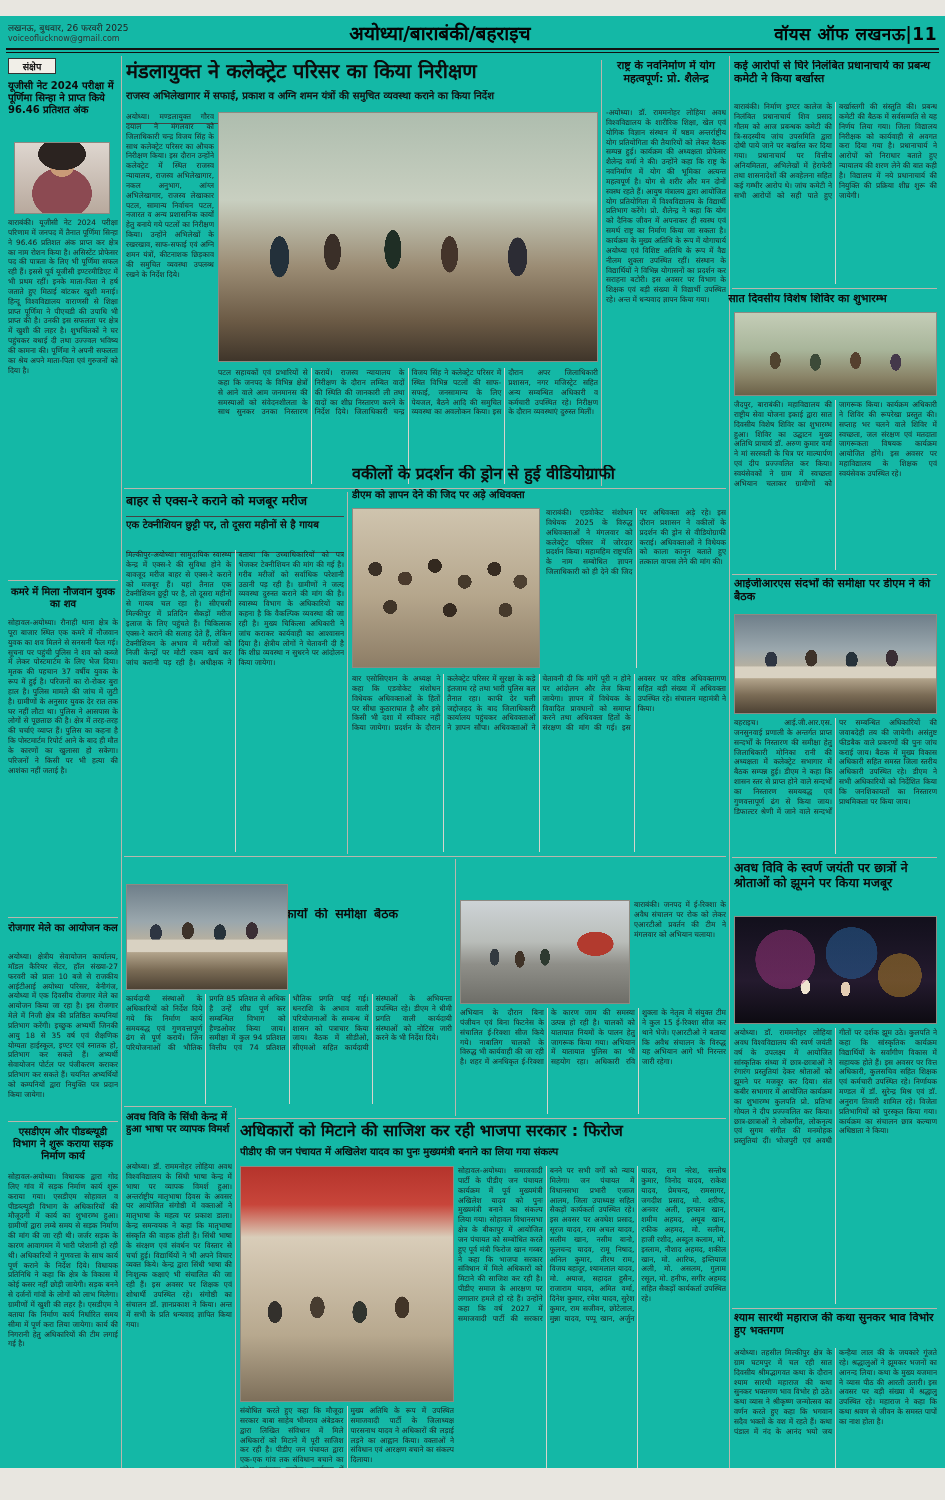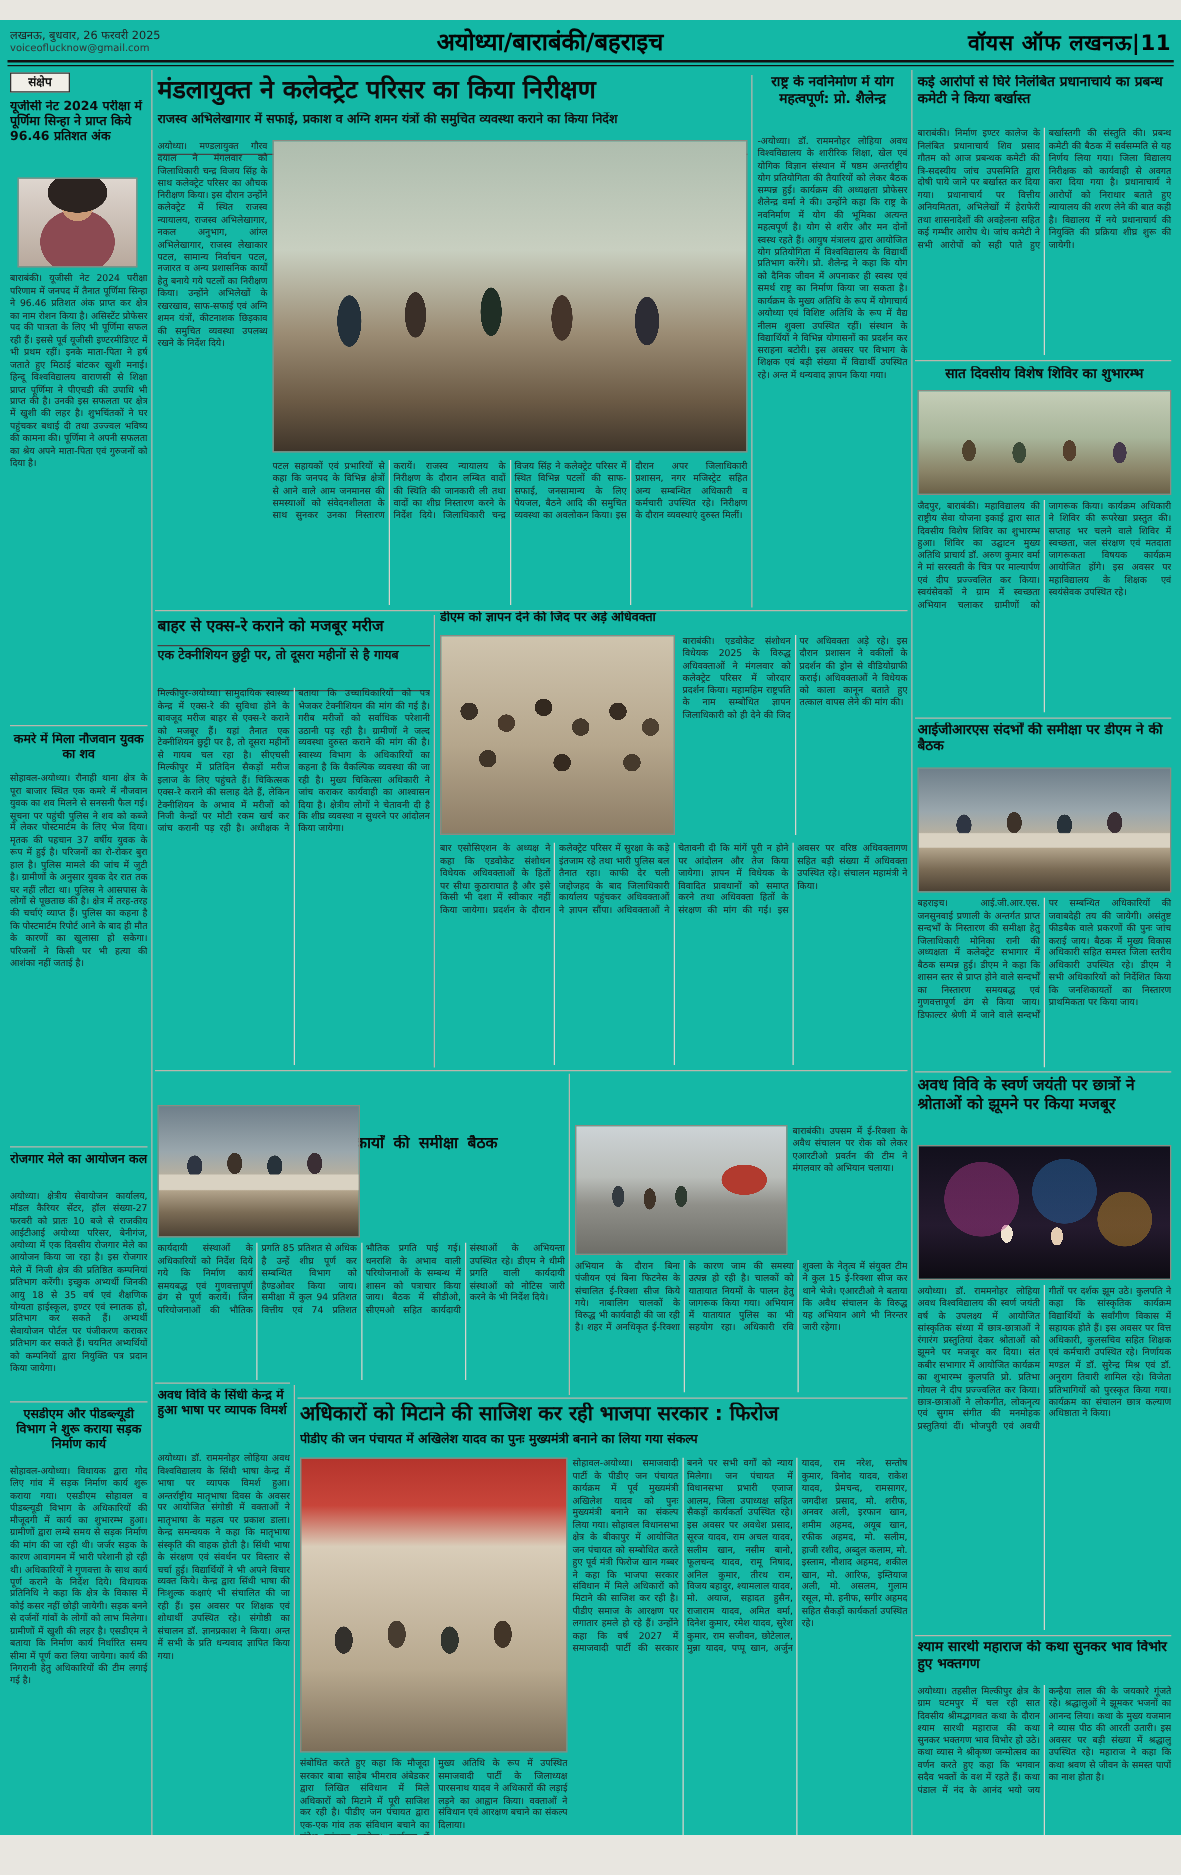--- a/index.html
+++ b/index.html
@@ -130,21 +130,21 @@
   <div class="vline" style="left:601px;top:44px;height:426px;"></div>
   <div class="abs hl hl-sm center" style="left:606px;top:44px;width:120px;">राष्ट्र के नवनिर्माण में योग महत्वपूर्ण: प्रो. शैलेन्द्र</div>
   <div class="abs body-text" style="left:606px;top:92px;width:120px;height:378px;">-अयोध्या। डॉ. राममनोहर लोहिया अवध विश्वविद्यालय के शारीरिक शिक्षा, खेल एवं योगिक विज्ञान संस्थान में षष्ठम अन्तर्राष्ट्रीय योग प्रतियोगिता की तैयारियों को लेकर बैठक सम्पन्न हुई। कार्यक्रम की अध्यक्षता प्रोफेसर शैलेन्द्र वर्मा ने की। उन्होंने कहा कि राष्ट्र के नवनिर्माण में योग की भूमिका अत्यन्त महत्वपूर्ण है। योग से शरीर और मन दोनों स्वस्थ रहते हैं। आयुष मंत्रालय द्वारा आयोजित योग प्रतियोगिता में विश्वविद्यालय के विद्यार्थी प्रतिभाग करेंगे। प्रो. शैलेन्द्र ने कहा कि योग को दैनिक जीवन में अपनाकर ही स्वस्थ एवं समर्थ राष्ट्र का निर्माण किया जा सकता है। कार्यक्रम के मुख्य अतिथि के रूप में योगाचार्य अयोध्या एवं विशिष्ट अतिथि के रूप में वैद्य नीलम शुक्ला उपस्थित रहीं। संस्थान के विद्यार्थियों ने विभिन्न योगासनों का प्रदर्शन कर सराहना बटोरी। इस अवसर पर विभाग के शिक्षक एवं बड़ी संख्या में विद्यार्थी उपस्थित रहे। अन्त में धन्यवाद ज्ञापन किया गया।</div>
 
   <div class="vline" style="left:729px;top:40px;height:1456px;"></div>
 
   <div class="abs hl hl-sm" style="left:734px;top:44px;width:203px;">कई आरोपों से घिरे निलंबित प्रधानाचार्य का प्रबन्ध कमेटी ने किया बर्खास्त</div>
   <div class="abs body-text cols-2" style="left:734px;top:86px;width:203px;height:182px;">बाराबंकी। निर्माण इण्टर कालेज के निलंबित प्रधानाचार्य शिव प्रसाद गौतम को आज प्रबन्धक कमेटी की त्रि-सदस्यीय जांच उपसमिति द्वारा दोषी पाये जाने पर बर्खास्त कर दिया गया। प्रधानाचार्य पर वित्तीय अनियमितता, अभिलेखों में हेराफेरी तथा शासनादेशों की अवहेलना सहित कई गम्भीर आरोप थे। जांच कमेटी ने सभी आरोपों को सही पाते हुए बर्खास्तगी की संस्तुति की। प्रबन्ध कमेटी की बैठक में सर्वसम्मति से यह निर्णय लिया गया। जिला विद्यालय निरीक्षक को कार्यवाही से अवगत करा दिया गया है। प्रधानाचार्य ने आरोपों को निराधार बताते हुए न्यायालय की शरण लेने की बात कही है। विद्यालय में नये प्रधानाचार्य की नियुक्ति की प्रक्रिया शीघ्र शुरू की जायेगी।</div>
 
   <div class="hline" style="left:732px;top:272px;width:205px;"></div>
-  <div class="abs hl hl-sm center" style="left:734px;top:277px;width:203px;">सात दिवसीय विशेष शिविर का शुभारम्भ</div>
+  <div class="abs hl hl-sm center" style="left:706px;top:277px;width:203px;">सात दिवसीय विशेष शिविर का शुभारम्भ</div>
   <div class="photo ph-camp" style="left:734px;top:296px;width:203px;height:84px;"></div>
   <div class="abs body-text cols-2" style="left:734px;top:384px;width:203px;height:170px;">जैदपुर, बाराबंकी। महाविद्यालय की राष्ट्रीय सेवा योजना इकाई द्वारा सात दिवसीय विशेष शिविर का शुभारम्भ हुआ। शिविर का उद्घाटन मुख्य अतिथि प्राचार्य डॉ. अरुण कुमार वर्मा ने मां सरस्वती के चित्र पर माल्यार्पण एवं दीप प्रज्ज्वलित कर किया। स्वयंसेवकों ने ग्राम में स्वच्छता अभियान चलाकर ग्रामीणों को जागरूक किया। कार्यक्रम अधिकारी ने शिविर की रूपरेखा प्रस्तुत की। सप्ताह भर चलने वाले शिविर में स्वच्छता, जल संरक्षण एवं मतदाता जागरूकता विषयक कार्यक्रम आयोजित होंगे। इस अवसर पर महाविद्यालय के शिक्षक एवं स्वयंसेवक उपस्थित रहे।</div>
 
   <div class="hline" style="left:732px;top:558px;width:205px;"></div>
   <div class="abs hl hl-sm" style="left:734px;top:562px;width:203px;">आईजीआरएस संदर्भों की समीक्षा पर डीएम ने की बैठक</div>
   <div class="photo ph-meeting" style="left:734px;top:598px;width:203px;height:100px;"></div>
   <div class="abs body-text cols-2" style="left:734px;top:702px;width:203px;height:136px;">बहराइच। आई.जी.आर.एस. जनसुनवाई प्रणाली के अन्तर्गत प्राप्त सन्दर्भों के निस्तारण की समीक्षा हेतु जिलाधिकारी मोनिका रानी की अध्यक्षता में कलेक्ट्रेट सभागार में बैठक सम्पन्न हुई। डीएम ने कहा कि शासन स्तर से प्राप्त होने वाले सन्दर्भों का निस्तारण समयबद्ध एवं गुणवत्तापूर्ण ढंग से किया जाय। डिफाल्टर श्रेणी में जाने वाले सन्दर्भों पर सम्बन्धित अधिकारियों की जवाबदेही तय की जायेगी। असंतुष्ट फीडबैक वाले प्रकरणों की पुनः जांच कराई जाय। बैठक में मुख्य विकास अधिकारी सहित समस्त जिला स्तरीय अधिकारी उपस्थित रहे। डीएम ने सभी अधिकारियों को निर्देशित किया कि जनशिकायतों का निस्तारण प्राथमिकता पर किया जाय।</div>
 
   <div class="hline" style="left:732px;top:841px;width:205px;"></div>
   <div class="abs hl hl-md" style="left:734px;top:845px;width:203px;">अवध विवि के स्वर्ण जयंती पर छात्रों ने श्रोताओं को झूमने पर किया मजबूर</div>
@@ -153,33 +153,34 @@
 
   <div class="hline" style="left:732px;top:1292px;width:205px;"></div>
   <div class="abs hl hl-sm" style="left:734px;top:1296px;width:203px;">श्याम सारथी महाराज की कथा सुनकर भाव विभोर हुए भक्तगण</div>
   <div class="abs body-text cols-2" style="left:734px;top:1332px;width:203px;height:162px;">अयोध्या। तहसील मिल्कीपुर क्षेत्र के ग्राम घटमपुर में चल रही सात दिवसीय श्रीमद्भागवत कथा के दौरान श्याम सारथी महाराज की कथा सुनकर भक्तगण भाव विभोर हो उठे। कथा व्यास ने श्रीकृष्ण जन्मोत्सव का वर्णन करते हुए कहा कि भगवान सदैव भक्तों के वश में रहते हैं। कथा पंडाल में नंद के आनंद भयो जय कन्हैया लाल की के जयकारे गूंजते रहे। श्रद्धालुओं ने झूमकर भजनों का आनन्द लिया। कथा के मुख्य यजमान ने व्यास पीठ की आरती उतारी। इस अवसर पर बड़ी संख्या में श्रद्धालु उपस्थित रहे। महाराज ने कहा कि कथा श्रवण से जीवन के समस्त पापों का नाश होता है।</div>
 
   <div class="abs hl hl-md" style="left:126px;top:478px;width:218px;">बाहर से एक्स-रे कराने को मजबूर मरीज</div>
   <div class="abs subhead subhead-rules" style="left:126px;top:500px;width:218px;">एक टेक्नीशियन छुट्टी पर, तो दूसरा महीनों से है गायब</div>
   <div class="abs body-text cols-2" style="left:126px;top:534px;width:218px;height:302px;">मिल्कीपुर-अयोध्या। सामुदायिक स्वास्थ्य केन्द्र में एक्स-रे की सुविधा होने के बावजूद मरीज बाहर से एक्स-रे कराने को मजबूर हैं। यहां तैनात एक टेक्नीशियन छुट्टी पर है, तो दूसरा महीनों से गायब चल रहा है। सीएचसी मिल्कीपुर में प्रतिदिन सैकड़ों मरीज इलाज के लिए पहुंचते हैं। चिकित्सक एक्स-रे कराने की सलाह देते हैं, लेकिन टेक्नीशियन के अभाव में मरीजों को निजी केन्द्रों पर मोटी रकम खर्च कर जांच करानी पड़ रही है। अधीक्षक ने बताया कि उच्चाधिकारियों को पत्र भेजकर टेक्नीशियन की मांग की गई है। गरीब मरीजों को सर्वाधिक परेशानी उठानी पड़ रही है। ग्रामीणों ने जल्द व्यवस्था दुरुस्त कराने की मांग की है। स्वास्थ्य विभाग के अधिकारियों का कहना है कि वैकल्पिक व्यवस्था की जा रही है। मुख्य चिकित्सा अधिकारी ने जांच कराकर कार्यवाही का आश्वासन दिया है। क्षेत्रीय लोगों ने चेतावनी दी है कि शीघ्र व्यवस्था न सुधरने पर आंदोलन किया जायेगा।</div>
   <div class="vline" style="left:347px;top:476px;height:362px;"></div>
 
+  <div class="abs hl hl-lg" style="left:352px;top:449px;width:374px;">वकीलों के प्रदर्शन की ड्रोन से हुई वीडियोग्राफी</div>
   <div class="abs hl hl-xs" style="left:352px;top:473px;width:374px;">डीएम को ज्ञापन देने की जिद पर अड़े अधिवक्ता</div>
   <div class="photo ph-crowd" style="left:352px;top:492px;width:188px;height:160px;"></div>
   <div class="abs body-text cols-2" style="left:546px;top:492px;width:180px;height:160px;">बाराबंकी। एडवोकेट संशोधन विधेयक 2025 के विरुद्ध अधिवक्ताओं ने मंगलवार को कलेक्ट्रेट परिसर में जोरदार प्रदर्शन किया। महामहिम राष्ट्रपति के नाम सम्बोधित ज्ञापन जिलाधिकारी को ही देने की जिद पर अधिवक्ता अड़े रहे। इस दौरान प्रशासन ने वकीलों के प्रदर्शन की ड्रोन से वीडियोग्राफी कराई। अधिवक्ताओं ने विधेयक को काला कानून बताते हुए तत्काल वापस लेने की मांग की।</div>
   <div class="abs body-text cols-4" style="left:352px;top:658px;width:374px;height:178px;">बार एसोसिएशन के अध्यक्ष ने कहा कि एडवोकेट संशोधन विधेयक अधिवक्ताओं के हितों पर सीधा कुठाराघात है और इसे किसी भी दशा में स्वीकार नहीं किया जायेगा। प्रदर्शन के दौरान कलेक्ट्रेट परिसर में सुरक्षा के कड़े इंतजाम रहे तथा भारी पुलिस बल तैनात रहा। काफी देर चली जद्दोजहद के बाद जिलाधिकारी कार्यालय पहुंचकर अधिवक्ताओं ने ज्ञापन सौंपा। अधिवक्ताओं ने चेतावनी दी कि मांगें पूरी न होने पर आंदोलन और तेज किया जायेगा। ज्ञापन में विधेयक के विवादित प्रावधानों को समाप्त करने तथा अधिवक्ता हितों के संरक्षण की मांग की गई। इस अवसर पर वरिष्ठ अधिवक्तागण सहित बड़ी संख्या में अधिवक्ता उपस्थित रहे। संचालन महामंत्री ने किया।</div>
   <div class="hline" style="left:124px;top:840px;width:602px;"></div>
 
   <div class="abs hl hl-md center" style="left:126px;top:892px;width:326px;font-family:Liberation Mono, monospace;">डीएम ने की निर्माण कार्यों की समीक्षा बैठक</div>
   <div class="photo ph-meeting" style="left:126px;top:868px;width:162px;height:106px;"></div>
   <div class="abs body-text cols-4" style="left:126px;top:978px;width:326px;height:110px;">कार्यदायी संस्थाओं के अधिकारियों को निर्देश दिये गये कि निर्माण कार्य समयबद्ध एवं गुणवत्तापूर्ण ढंग से पूर्ण करायें। जिन परियोजनाओं की भौतिक प्रगति 85 प्रतिशत से अधिक है उन्हें शीघ्र पूर्ण कर सम्बन्धित विभाग को हैण्डओवर किया जाय। समीक्षा में कुल 94 प्रतिशत वित्तीय एवं 74 प्रतिशत भौतिक प्रगति पाई गई। धनराशि के अभाव वाली परियोजनाओं के सम्बन्ध में शासन को पत्राचार किया जाय। बैठक में सीडीओ, सीएमओ सहित कार्यदायी संस्थाओं के अभियन्ता उपस्थित रहे। डीएम ने धीमी प्रगति वाली कार्यदायी संस्थाओं को नोटिस जारी करने के भी निर्देश दिये।</div>
   <div class="vline" style="left:455px;top:843px;height:257px;"></div>
 
   <div class="photo ph-street" style="left:460px;top:884px;width:170px;height:104px;"></div>
-  <div class="abs body-text" style="left:634px;top:884px;width:92px;height:104px;">बाराबंकी। उपसम में ई-रिक्शा के अवैध संचालन पर रोक को लेकर एआरटीओ प्रवर्तन की टीम ने मंगलवार को अभियान चलाया।</div>
+  <div class="abs body-text" style="left:634px;top:884px;width:92px;height:104px;">बाराबंकी। जनपद में ई-रिक्शा के अवैध संचालन पर रोक को लेकर एआरटीओ प्रवर्तन की टीम ने मंगलवार को अभियान चलाया।</div>
   <div class="abs body-text cols-3" style="left:460px;top:992px;width:266px;height:106px;">अभियान के दौरान बिना पंजीयन एवं बिना फिटनेस के संचालित ई-रिक्शा सीज किये गये। नाबालिग चालकों के विरुद्ध भी कार्यवाही की जा रही है। शहर में अनधिकृत ई-रिक्शा के कारण जाम की समस्या उत्पन्न हो रही है। चालकों को यातायात नियमों के पालन हेतु जागरूक किया गया। अभियान में यातायात पुलिस का भी सहयोग रहा। अधिकारी रवि शुक्ला के नेतृत्व में संयुक्त टीम ने कुल 15 ई-रिक्शा सीज कर थाने भेजे। एआरटीओ ने बताया कि अवैध संचालन के विरुद्ध यह अभियान आगे भी निरन्तर जारी रहेगा।</div>
 
   <div class="hline" style="left:124px;top:1090px;width:108px;"></div>
   <div class="abs hl hl-xs" style="left:126px;top:1095px;width:106px;">अवध विवि के सिंधी केन्द्र में हुआ भाषा पर व्यापक विमर्श</div>
   <div class="abs body-text" style="left:126px;top:1146px;width:106px;height:348px;">अयोध्या। डॉ. राममनोहर लोहिया अवध विश्वविद्यालय के सिंधी भाषा केन्द्र में भाषा पर व्यापक विमर्श हुआ। अन्तर्राष्ट्रीय मातृभाषा दिवस के अवसर पर आयोजित संगोष्ठी में वक्ताओं ने मातृभाषा के महत्व पर प्रकाश डाला। केन्द्र समन्वयक ने कहा कि मातृभाषा संस्कृति की वाहक होती है। सिंधी भाषा के संरक्षण एवं संवर्धन पर विस्तार से चर्चा हुई। विद्यार्थियों ने भी अपने विचार व्यक्त किये। केन्द्र द्वारा सिंधी भाषा की निःशुल्क कक्षाएं भी संचालित की जा रही हैं। इस अवसर पर शिक्षक एवं शोधार्थी उपस्थित रहे। संगोष्ठी का संचालन डॉ. ज्ञानप्रकाश ने किया। अन्त में सभी के प्रति धन्यवाद ज्ञापित किया गया।</div>
   <div class="vline" style="left:235px;top:1092px;height:404px;"></div>
 
   <div class="hline" style="left:238px;top:1102px;width:488px;"></div>
   <div class="abs hl hl-lg" style="left:240px;top:1106px;width:486px;">अधिकारों को मिटाने की साजिश कर रही भाजपा सरकार : फिरोज</div>
   <div class="abs hl hl-xs" style="left:240px;top:1130px;width:486px;">पीडीए की जन पंचायत में अखिलेश यादव का पुनः मुख्यमंत्री बनाने का लिया गया संकल्प</div>

